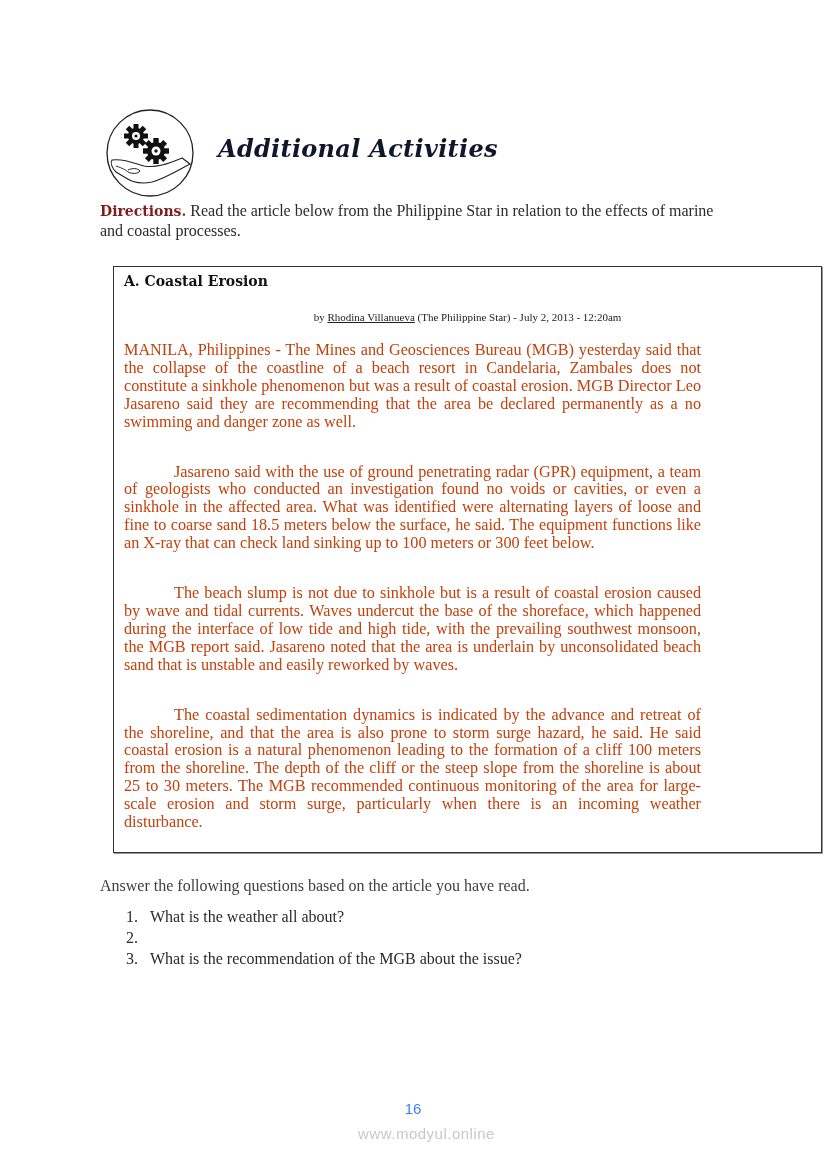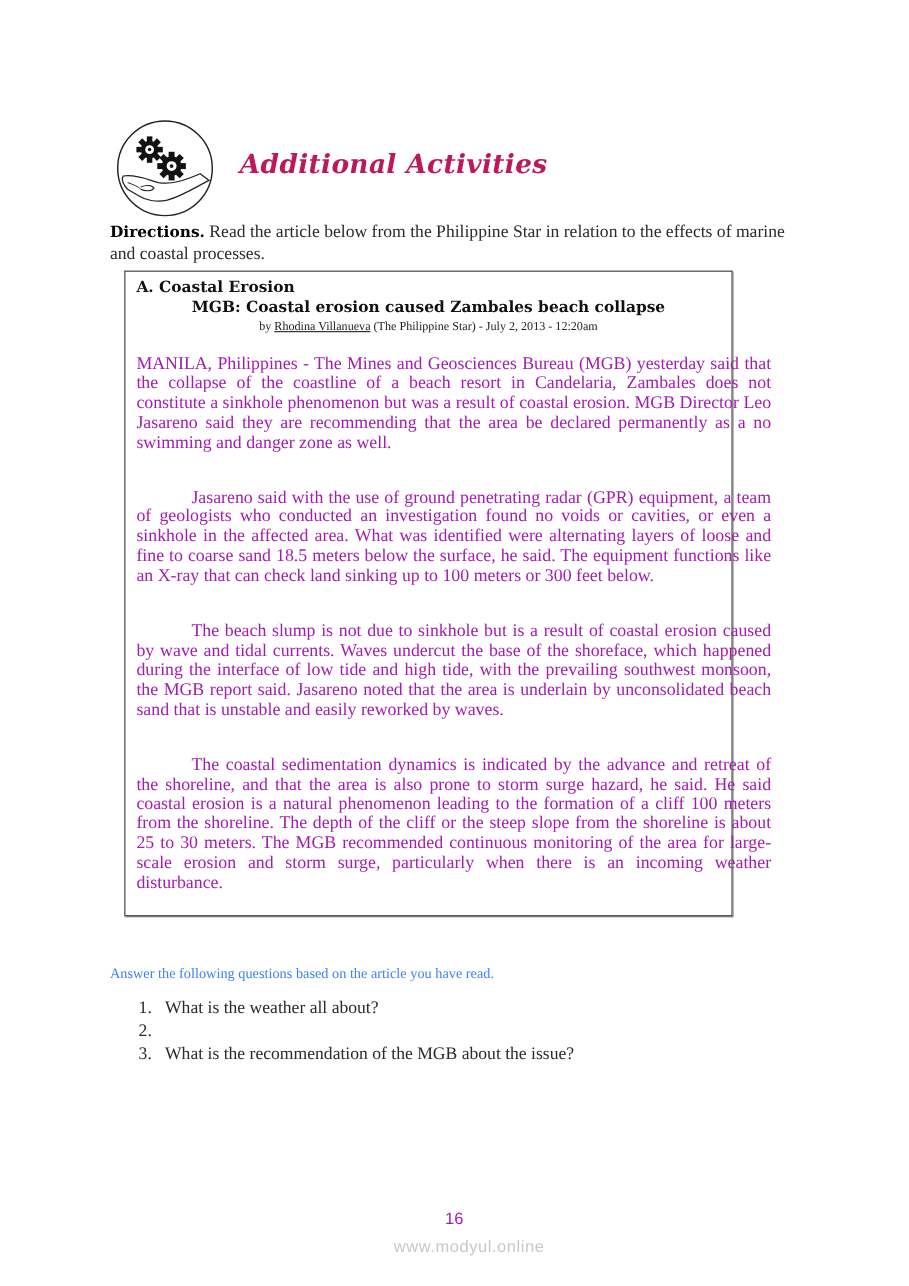--- a/index.html
+++ b/index.html
@@ -8,68 +8,68 @@
       font-family: "DejaVu Serif", "Liberation Serif", serif;
       color: #1a1a1a;
     }
     .logo {
       position: absolute; left: 104px; top: 108px; width: 92px; height: 90px;
     }
     .title {
       position: absolute; left: 218px; top: 134px;
       font-family: "DejaVu Serif", serif;
       font-size: 24px; font-weight: bold; font-style: italic;
-      letter-spacing: 0.3px; color: #be185d;
+      letter-spacing: 0.3px; color: #0f172a;
     }
     .directions {
       position: absolute; left: 100px; top: 201px; width: 640px;
       font-size: 14.4px; line-height: 20px; color: #2a2a2a;
       font-family: "Liberation Serif", serif;
       font-size: 16px;
     }
-    .directions b { font-family: "DejaVu Serif", serif; font-size: 14px; color: #000000; }
+    .directions b { font-family: "DejaVu Serif", serif; font-size: 14px; color: #7f1d1d; }
     .article-box {
-      position: absolute; left: 113px; top: 246px; width: 553px; height: 587px;
+      position: absolute; left: 113px; top: 266px; width: 709px; height: 587px;
       border: 1.5px solid #333;
       box-shadow: 1px 1px 0 #999;
       box-sizing: border-box;
     }
     .section-label {
       position: absolute; left: 10px; top: 6px;
       font-family: "DejaVu Serif", serif; font-weight: bold; font-size: 14px; color: #111;
     }
     .headline {
       position: absolute; left: 0; right: 0; top: 25px; text-align: center;
       font-family: "DejaVu Serif", serif; font-weight: bold; font-size: 14px; color: #111;
     }
     .byline {
       position: absolute; left: 0; right: 0; top: 44px; text-align: center;
       font-family: "Liberation Serif", serif; font-size: 11px; color: #222;
     }
     .byline .author { text-decoration: underline; }
     .body-text {
       position: absolute; left: 10px; top: 75px; width: 577px;
       font-family: "Liberation Serif", serif; font-size: 16.2px; line-height: 17.9px;
-      text-align: justify; color: #a21caf;
+      text-align: justify; color: #c2410c;
     }
     .body-text p { margin: 0; }
     .body-text p.indent { text-indent: 50px; margin-top: 32px; }
     .answer-intro {
       position: absolute; left: 100px; top: 877px;
-      font-family: "Liberation Serif", serif; font-size: 13px; color: #3b82f6;
+      font-family: "Liberation Serif", serif; font-size: 16px; color: #404040;
     }
     .questions {
       position: absolute; left: 126px; top: 906px; margin: 0; padding: 0; list-style: none;
       font-family: "Liberation Serif", serif; font-size: 16px; line-height: 21px; color: #2a2a2a;
     }
     .questions li { display: flex; }
     .questions .num { width: 24px; }
     .page-number {
       position: absolute; left: 0; right: 0; top: 1100px; text-align: center;
-      font-family: "Liberation Sans", sans-serif; font-size: 15px; color: #a21caf;
+      font-family: "Liberation Sans", sans-serif; font-size: 15px; color: #3b82f6;
     }
     .watermark {
       position: absolute; left: 0; right: 0; top: 1125px; text-align: center;
       font-family: "Liberation Sans", sans-serif; font-size: 15px; color: #c8c8c8;
       letter-spacing: 0.5px;
       padding-left: 27px;
     }
   </style>
 </head>
 <body>
@@ -117,21 +117,20 @@
 </div>
 
 <div class="title">Additional Activities</div>
 
 <div class="directions">
   <b>Directions.</b><span> Read the article below from the Philippine Star in relation to the effects of marine and coastal processes.</span>
 </div>
 
 <div class="article-box">
   <div class="section-label">A. Coastal Erosion</div>
-  <div class="headline">MGB: Coastal erosion caused Zambales beach collapse</div>
   <div class="byline">
     <span>by </span><span class="author">Rhodina Villanueva</span><span> (The Philippine Star) - July 2, 2013 - 12:20am</span>
   </div>
   <div class="body-text">
     <p>MANILA, Philippines - The Mines and Geosciences Bureau (MGB) yesterday said that the collapse of the coastline of a beach resort in Candelaria, Zambales does not constitute a sinkhole phenomenon but was a result of coastal erosion. MGB Director Leo Jasareno said they are recommending that the area be declared permanently as a no swimming and danger zone as well.</p>
     <p class="indent">Jasareno said with the use of ground penetrating radar (GPR) equipment, a team of geologists who conducted an investigation found no voids or cavities, or even a sinkhole in the affected area. What was identified were alternating layers of loose and fine to coarse sand 18.5 meters below the surface, he said. The equipment functions like an X-ray that can check land sinking up to 100 meters or 300 feet below.</p>
     <p class="indent">The beach slump is not due to sinkhole but is a result of coastal erosion caused by wave and tidal currents. Waves undercut the base of the shoreface, which happened during the interface of low tide and high tide, with the prevailing southwest monsoon, the MGB report said. Jasareno noted that the area is underlain by unconsolidated beach sand that is unstable and easily reworked by waves.</p>
     <p class="indent">The coastal sedimentation dynamics is indicated by the advance and retreat of the shoreline, and that the area is also prone to storm surge hazard, he said. He said coastal erosion is a natural phenomenon leading to the formation of a cliff 100 meters from the shoreline. The depth of the cliff or the steep slope from the shoreline is about 25 to 30 meters. The MGB recommended continuous monitoring of the area for large-scale erosion and storm surge, particularly when there is an incoming weather disturbance.</p>
   </div>
 </div>

